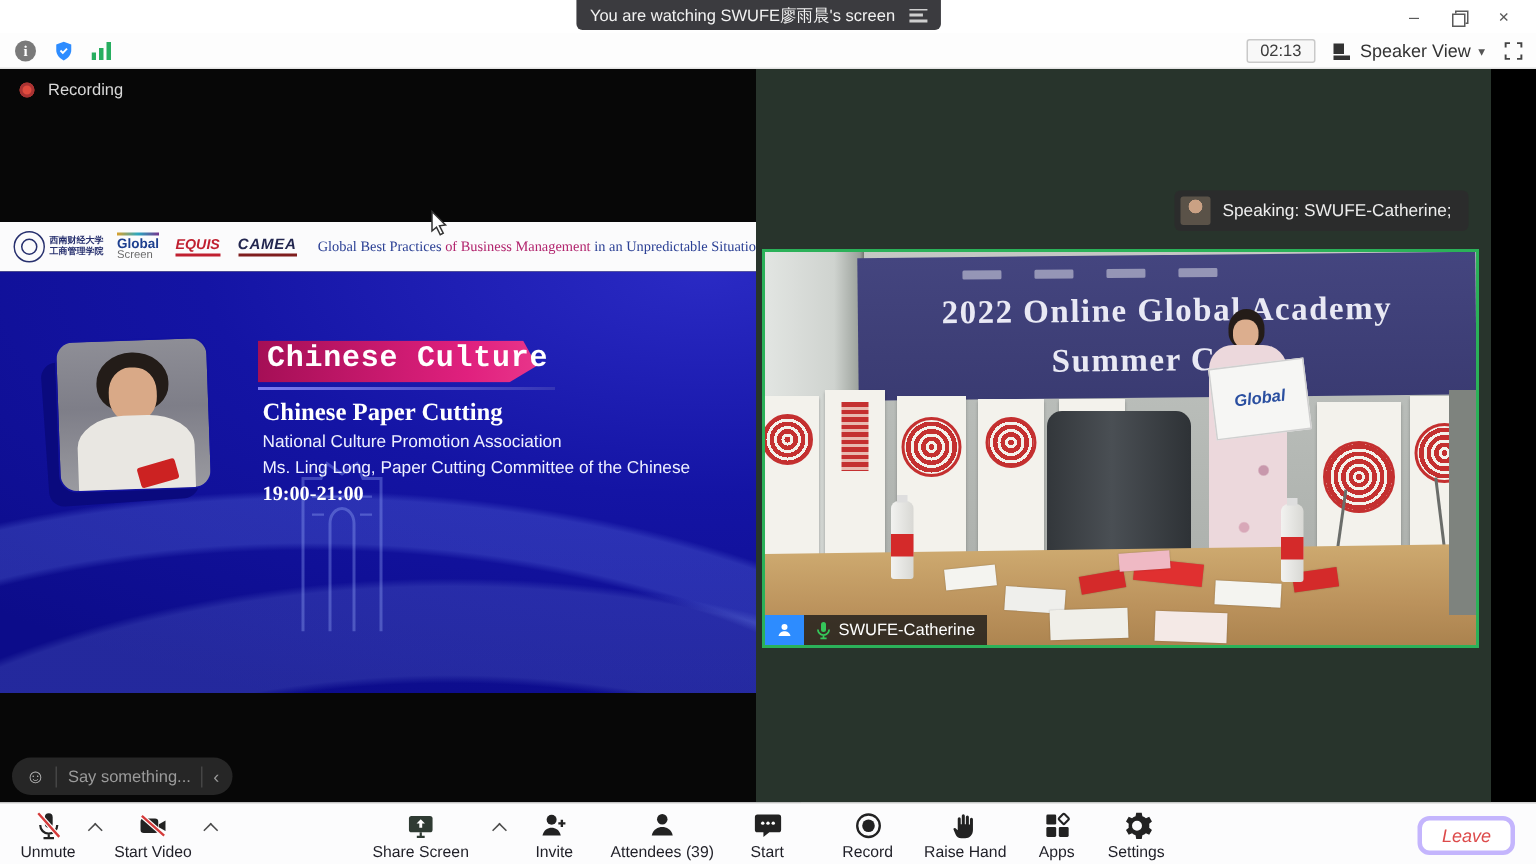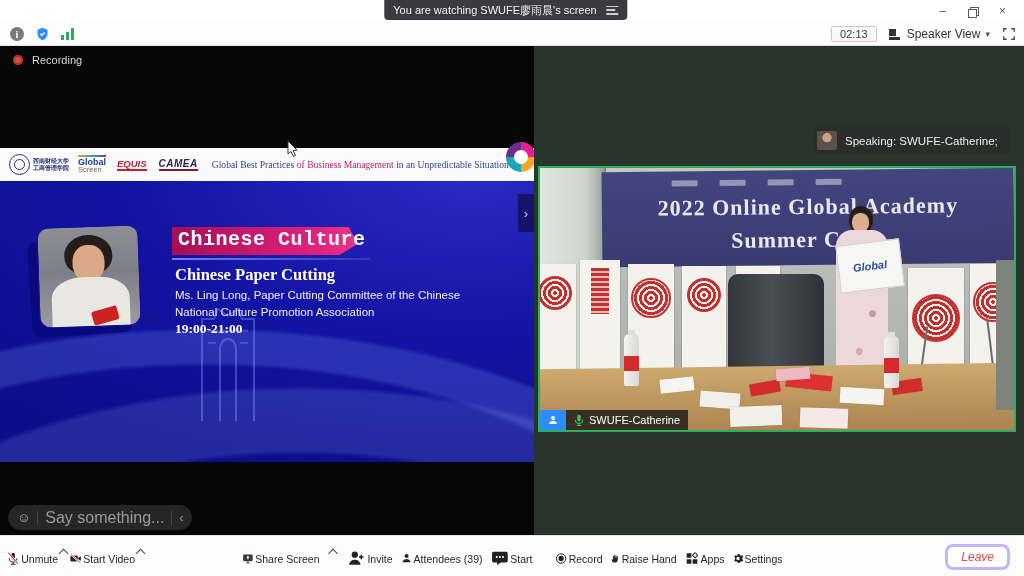--- a/index.html
+++ b/index.html
@@ -29,21 +29,21 @@
   .info-circle { width:14px; height:14px; border-radius:50%; background:#7a7a7a; color:#fff; font-size:10px; font-weight:bold;
     display:flex; align-items:center; justify-content:center; font-family:"Liberation Serif",serif; }
   .sv-icon { width:13px; height:11px; position:relative; }
   .sv-icon:before{ content:""; position:absolute; left:0; top:0; width:7px; height:7px; background:#333; }
   .sv-icon:after{ content:""; position:absolute; left:0; bottom:0; width:11px; height:3px; background:#333; }
   .dd-arrow { font-size:9px; color:#555; }
 
   
   #content { position:absolute; left:0; top:46px; width:1024px; height:489px; background:#000; }
   #share-area { position:absolute; left:0; top:0; width:534px; height:489px; background:#070707; overflow:hidden; }
-  #speaker-area { position:absolute; left:534px; top:0; width:490px; height:489px; background:#28342c; overflow:hidden; }
+  #speaker-area { position:absolute; left:504px; top:0; width:490px; height:489px; background:#28342c; overflow:hidden; }
 
   
   #recording { position:absolute; left:13px; top:8px; display:flex; align-items:center; gap:9px; }
   .rec-dot { width:10px; height:10px; border-radius:50%; background:#e04b3e; box-shadow:inset 0 0 0 2px #a33; }
   #recording span { color:#d8d8d8; font-size:11px; }
 
   
   #pres-header { position:absolute; left:0; top:102px; width:534px; height:33px; background:#fbfbfc; display:flex; align-items:center; padding-left:9px; }
   .logo { display:flex; align-items:center; margin-right:9px; }
   .emblem { width:21px; height:21px; border-radius:50%; border:1.5px solid #27306e; position:relative; margin-right:3px; }
@@ -88,21 +88,21 @@
     color:#cdd4ff; font-size:13px; display:flex; align-items:center; justify-content:center; }
 
   
   #cursor { position:absolute; left:287px; top:94px; }
 
   
   #chat-pill { position:absolute; left:8px; top:459px; height:25px; background:#262626; border-radius:13px;
     display:flex; align-items:center; padding:0 9px; gap:7px; }
   #chat-pill .div { width:1px; height:14px; background:#454545; }
   .smiley { color:#b9b9b9; font-size:13px; line-height:1; }
-  #chat-placeholder { color:#9b9b9b; font-size:16px; }
+  #chat-placeholder { color:#9b9b9b; font-size:11px; }
   .chev-left { color:#9b9b9b; font-size:12px; }
 
   
   #speaking-pill { position:absolute; left:279px; top:81px; height:27px; background:rgba(44,44,44,.93); border-radius:4px;
     display:flex; align-items:center; gap:8px; padding:0 11px 0 4px; }
   #speaking-avatar { width:20px; height:19px; border-radius:2px;
     background:radial-gradient(circle at 50% 35%, #caa184 0 28%, #5a5248 30% 100%); }
   #speaking-pill span { color:#ededed; font-size:11.5px; white-space:nowrap; }
 
   
@@ -143,21 +143,21 @@
   #v-rightcol { position:absolute; right:0; top:92px; width:18px; height:150px; background:#7e837e; }
 
   
   #video-label { position:absolute; left:0px; bottom:0px; display:flex; align-items:stretch; height:20px; z-index:5; }
   #audio-badge { width:26px; background:#2d8cff; display:flex; align-items:center; justify-content:center; }
   #name-tag { background:rgba(25,25,25,.8); display:flex; align-items:center; gap:5px; padding:0 8px; }
   #name-tag span { color:#fff; font-size:11px; }
 
   
   #toolbar { position:absolute; left:0; top:535px; width:1024px; height:41px; background:#fcfcfd; border-top:1px solid #e5e5e5; }
-  .tb-btn { display:flex; align-items:center; justify-content:flex-start; gap:1px; padding-top:4px; height:41px; cursor:pointer; }
+  .tb-btn { display:flex; flex-direction:column; align-items:center; justify-content:flex-start; gap:1px; padding-top:4px; height:41px; cursor:pointer; }
   .tb-btn .lbl { font-size:10.5px; color:#1f1f27; white-space:nowrap; }
   .tb-btn svg { display:block; }
   .caret { width:7px; height:7px; border-left:1.5px solid #4a4a4a; border-top:1.5px solid #4a4a4a; transform:rotate(45deg); margin:14px 2px 0 2px; cursor:pointer; }
   #tb-left { position:absolute; left:6px; top:0; display:flex; }
   #tb-center { position:absolute; left:50%; transform:translateX(-50%); top:0; display:flex; gap:8px; }
   #leave-btn { position:absolute; right:14px; top:8px; height:26px; padding:0 13px; background:#fff; border:3px solid #c4b5fd;
     border-radius:8px; color:#dd4b4b; font-size:12px; display:flex; align-items:center; cursor:pointer;font-style:italic; }
 </style>
 </head>
 <body>
@@ -245,22 +245,22 @@
         <span class="p-face"></span>
         <span class="p-shirt"></span>
         <span class="p-paper"></span>
       </div>
 
       <div class="slide-banner"></div>
       <div class="slide-title">Chinese Culture</div>
       <div class="slide-underline"></div>
       <div class="slide-subtitle">Chinese Paper Cutting</div>
       <div class="slide-body">
+        <div>National Culture Promotion Association</div>
         <div>Ms. Ling Long, Paper Cutting Committee of the Chinese</div>
-        <div>National Culture Promotion Association</div>
       </div>
       <div class="slide-time">19:00-21:00</div>
     </div>
 
     <div id="panel-chevron">›</div>
 
     <svg id="cursor" width="12" height="18" viewBox="0 0 12 18">
       <path d="M1 1l9 9-4 .5 2.5 5-2 1L4 11.5 1 14z" fill="#fff" stroke="#333" stroke-width="1"></path>
     </svg>
 

